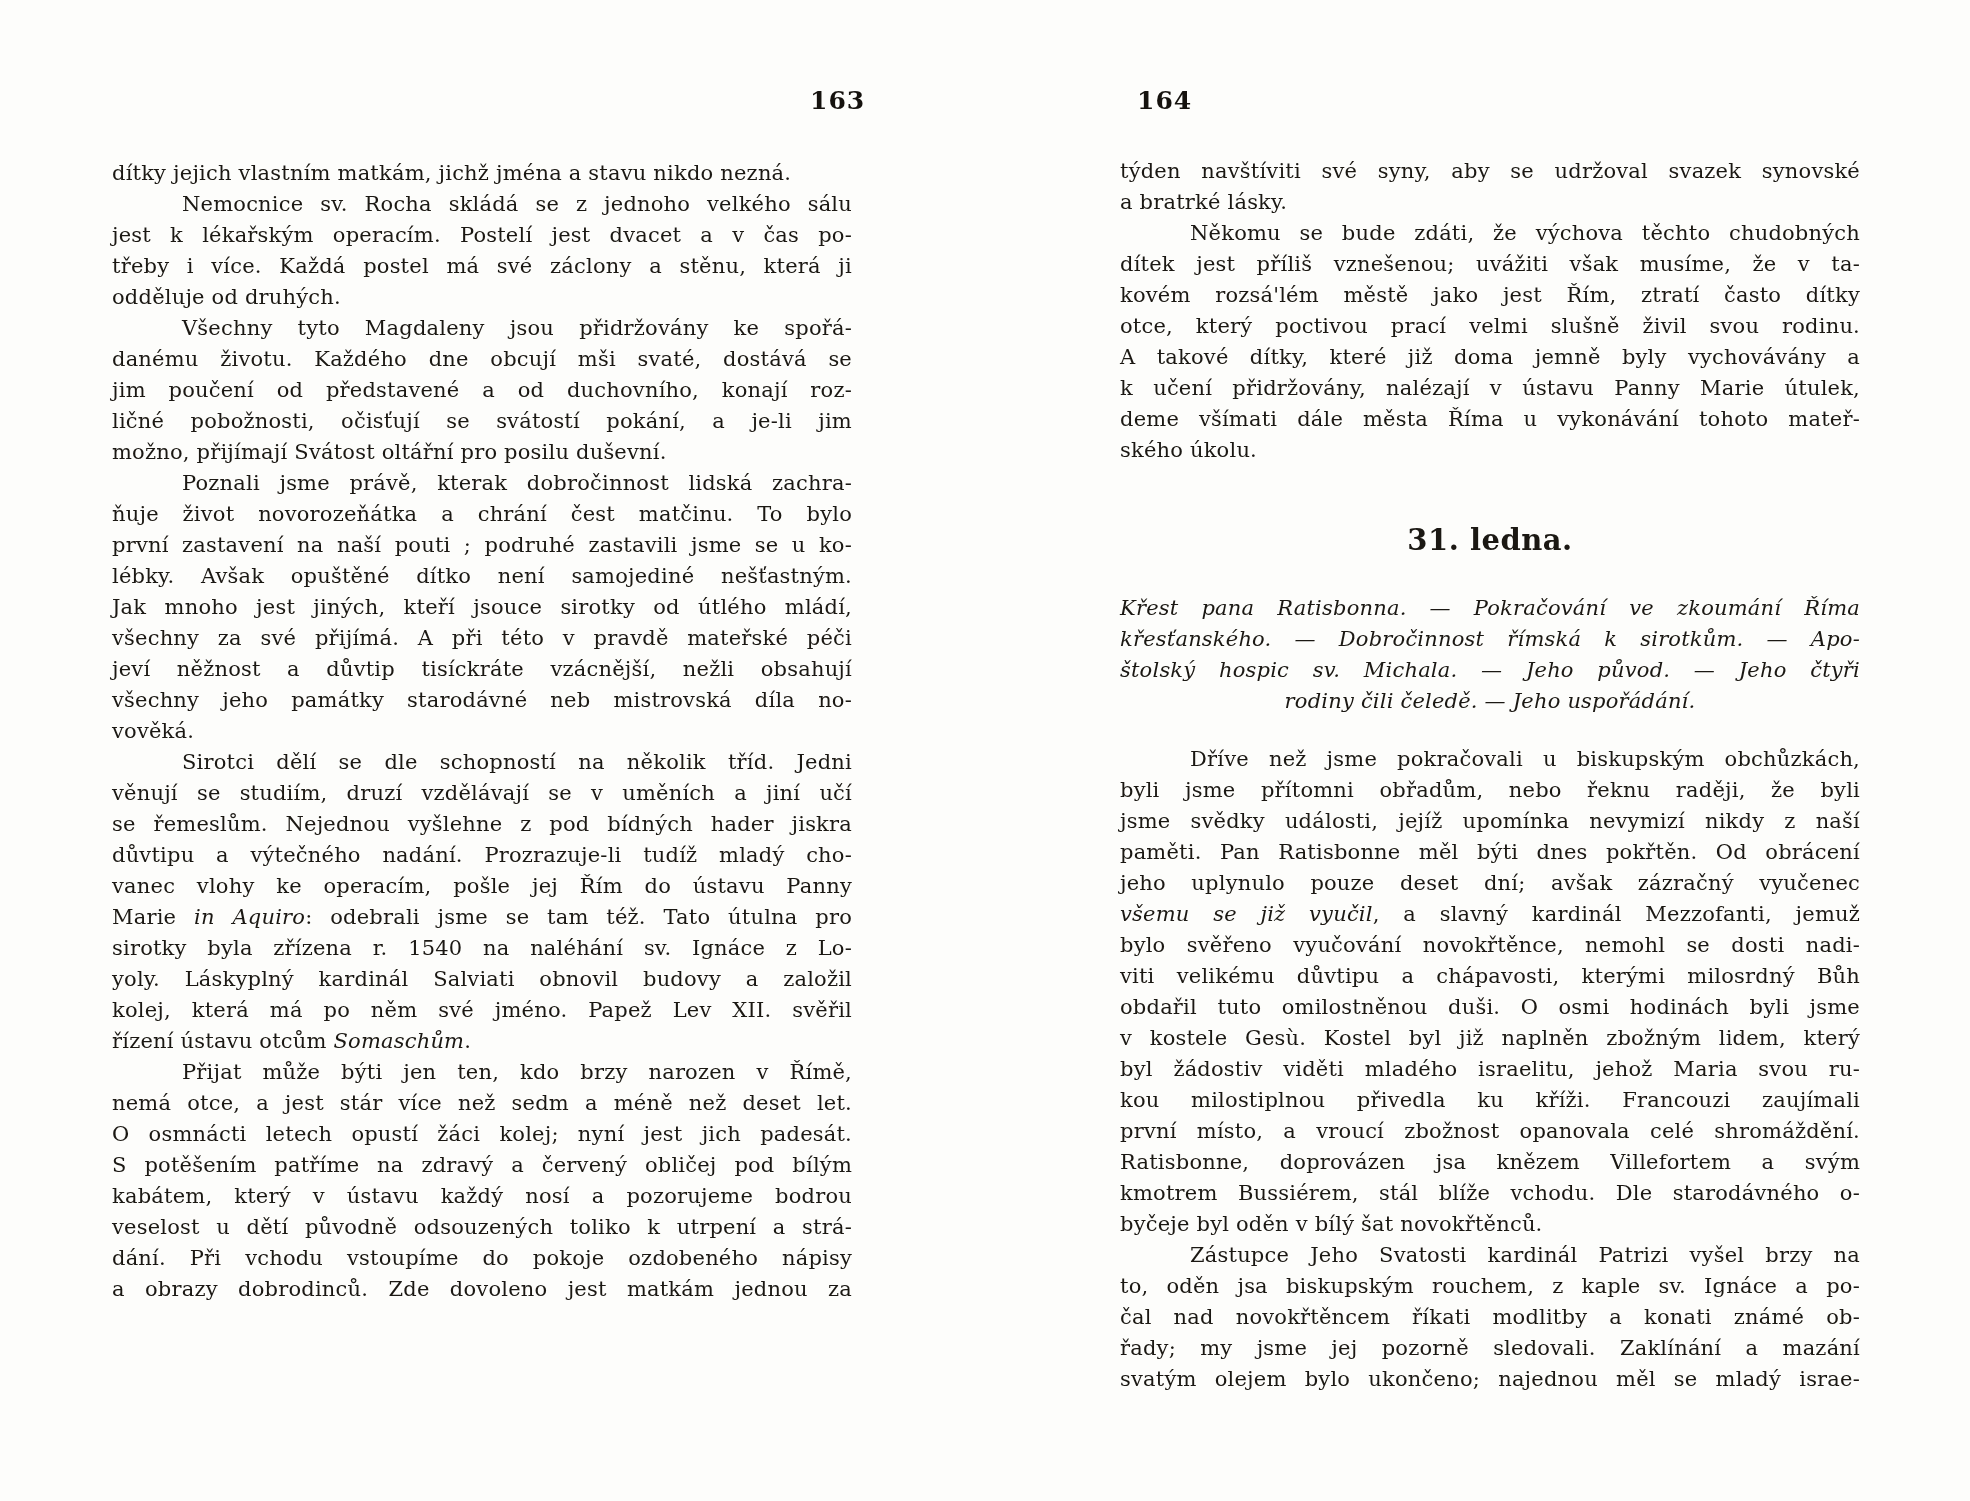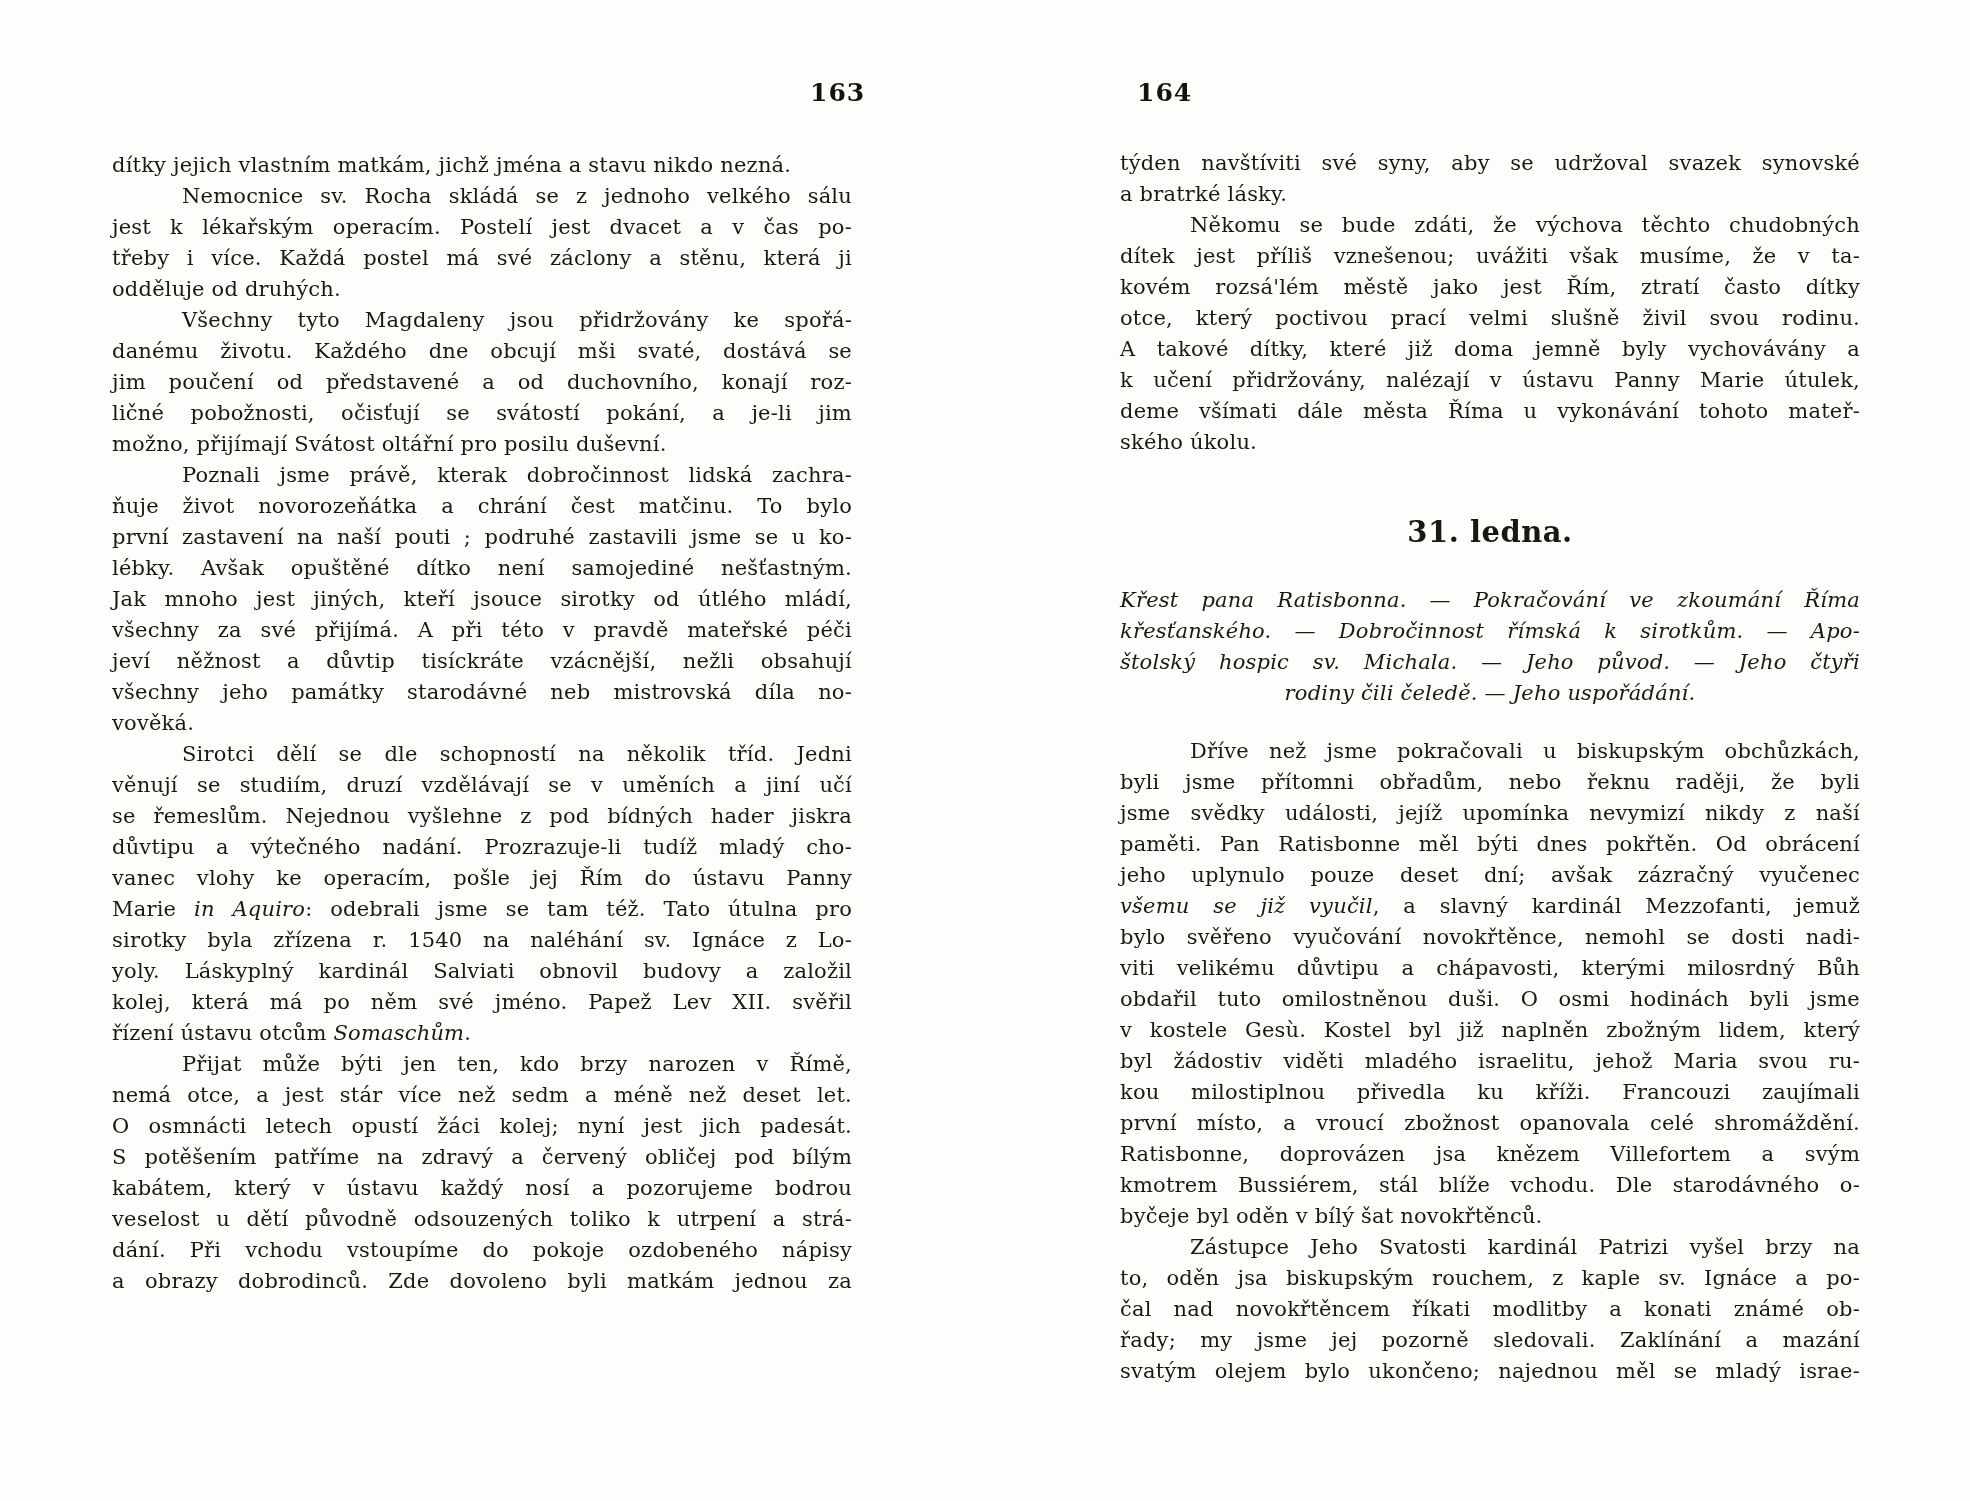--- a/index.html
+++ b/index.html
@@ -10,21 +10,21 @@
     position: relative;
     width: 1970px;
     height: 1501px;
     background: #fdfdfb;
     overflow: hidden;
     font-family: "DejaVu Serif", "Liberation Serif", serif;
     color: #1b1813;
   }
   .page-region {
     position: absolute;
-    top: 0;
+    top: 8px;
     height: 1080px;
     width: 985px;
   }
   #page-region-left  { left: 0; }
   #page-region-right { left: 985px; }
 
   .page-number {
     position: absolute;
     font-weight: bold;
     font-size: 25px;
@@ -116,21 +116,21 @@
         <div class="line last">řízení ústavu otcům <i>Somaschům</i>.</div>
       </div>
       <div class="paragraph">
         <div class="line first-indent">Přijat může býti jen ten, kdo brzy narozen v Římě,</div>
         <div class="line">nemá otce, a jest stár více než sedm a méně než deset let.</div>
         <div class="line">O osmnácti letech opustí žáci kolej; nyní jest jich padesát.</div>
         <div class="line">S potěšením patříme na zdravý a červený obličej pod bílým</div>
         <div class="line">kabátem, který v ústavu každý nosí a pozorujeme bodrou</div>
         <div class="line">veselost u dětí původně odsouzených toliko k utrpení a strá-</div>
         <div class="line">dání. Při vchodu vstoupíme do pokoje ozdobeného nápisy</div>
-        <div class="line">a obrazy dobrodinců. Zde dovoleno byli matkám jednou za</div>
+        <div class="line">a obrazy dobrodinců. Zde dovoleno jest matkám jednou za</div>
       </div>
     </div>
 </div>
 
 <div class="page-region" id="page-region-right">
   <div class="page-number" id="pn-right">164</div>
   <div class="text-block" id="block-right">
       <div class="paragraph">
         <div class="line">týden navštíviti své syny, aby se udržoval svazek synovské</div>
         <div class="line last">a bratrké lásky.</div>

